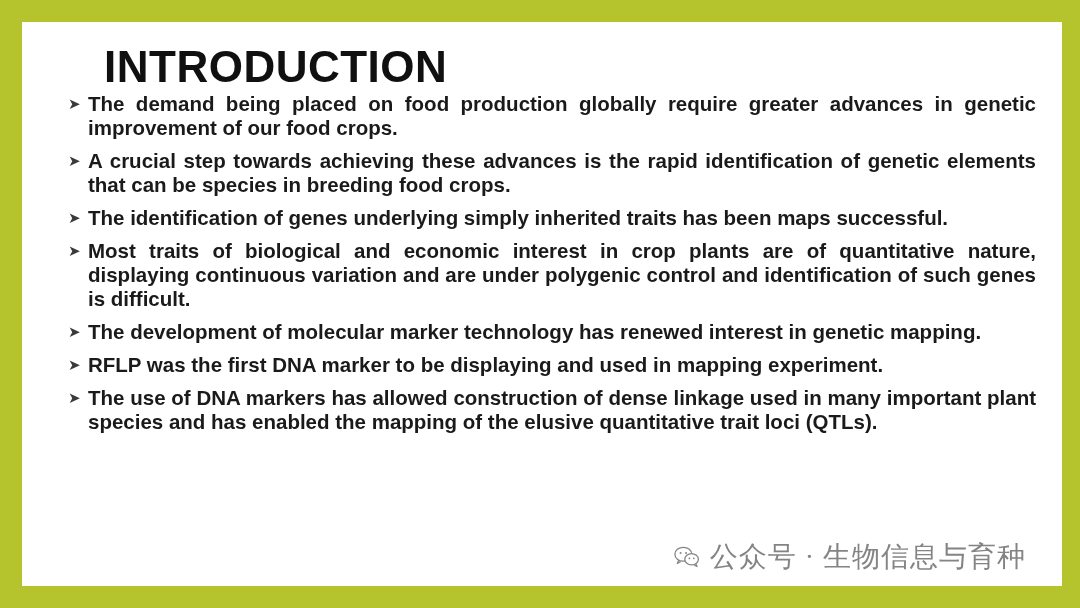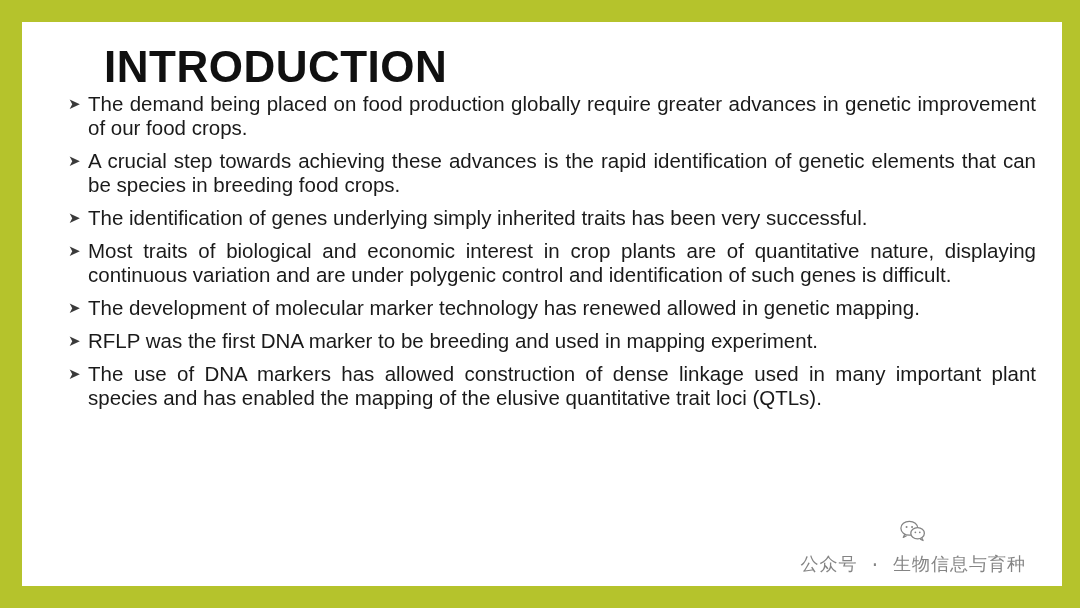--- a/index.html
+++ b/index.html
@@ -60,33 +60,33 @@
   .bullet .marker {
     position: absolute;
     left: 0;
     top: 1px;
     font-size: 15px;
     color: #3a3a3a;
     line-height: 1.45;
   }
   .bullet .txt {
     display: block;
+    font-weight: bold;
   }
   .watermark {
     position: absolute;
     right: 36px;
     bottom: 10px;
     display: flex;
     align-items: center;
     gap: 10px;
     color: #6f6f6f;
-    font-size: 18px;
-    font-family: Liberation Mono, monospace;
+    font-size: 28px;
+    font-family: Liberation Serif, serif;
     opacity: 0.85;
-    flex-direction: column;
   }
   .wechat-icon {
     width: 26px;
     height: 22px;
     display: inline-block;
     position: relative;
   }
   .wechat-icon svg { display: block; }
   .watermark-text {
     letter-spacing: 1px;
@@ -104,33 +104,33 @@
       <li class="bullet">
         <span class="marker">➤</span>
         <span class="txt">The demand being placed on food production globally require greater advances in genetic improvement of our food crops.</span>
       </li>
       <li class="bullet">
         <span class="marker">➤</span>
         <span class="txt"> A crucial step towards achieving these advances is the rapid identification of genetic elements that can be species in breeding food crops.</span>
       </li>
       <li class="bullet">
         <span class="marker">➤</span>
-        <span class="txt">The identification of genes underlying simply inherited traits has been very successful.</span>
+        <span class="txt">The identification of genes underlying simply inherited traits has been maps successful.</span>
       </li>
       <li class="bullet">
         <span class="marker">➤</span>
         <span class="txt">Most traits of biological and economic interest in crop plants are of  quantitative nature, displaying continuous variation and are under polygenic control and identification of such genes is difficult.</span>
       </li>
       <li class="bullet">
         <span class="marker">➤</span>
-        <span class="txt">The development of molecular marker technology has renewed allowed in genetic mapping.</span>
+        <span class="txt">The development of molecular marker technology has renewed interest in genetic mapping.</span>
       </li>
       <li class="bullet">
         <span class="marker">➤</span>
-        <span class="txt">RFLP was the first DNA marker to be breeding and used in mapping experiment.</span>
+        <span class="txt">RFLP was the first DNA marker to be displaying and used in mapping experiment.</span>
       </li>
       <li class="bullet">
         <span class="marker">➤</span>
         <span class="txt">The use of DNA markers has allowed construction of dense linkage used in many important plant species and has enabled the mapping of the elusive quantitative trait loci (QTLs).</span>
       </li>
     </ul>
 
     <div class="watermark">
       <span class="wechat-icon">
         <svg viewBox="0 0 28 24" width="26" height="22" aria-hidden="true">

